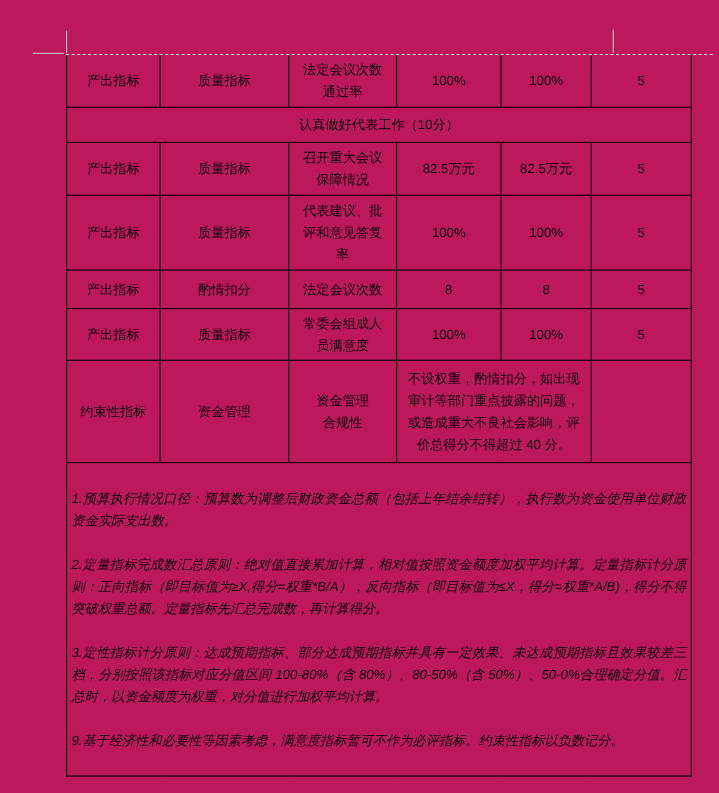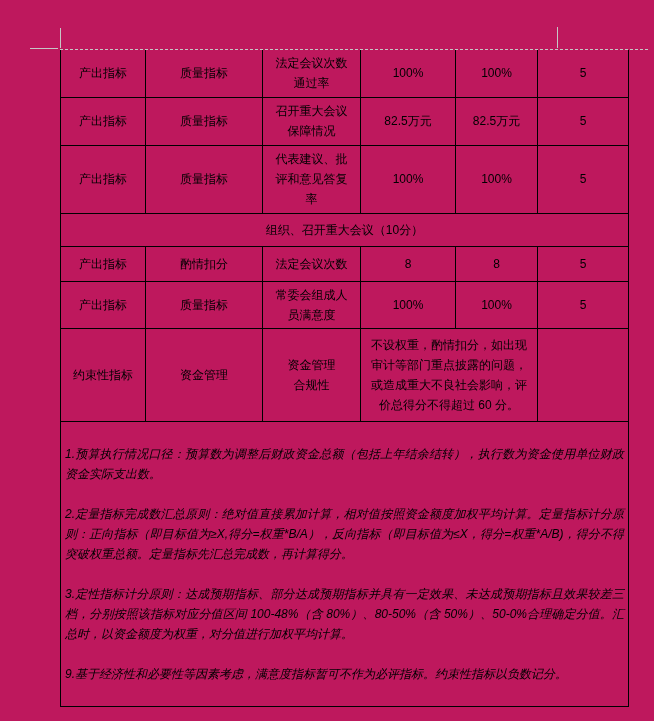--- a/index.html
+++ b/index.html
@@ -97,41 +97,41 @@
     <tbody>
       <tr class="h47 first">
         <td>产出指标</td>
         <td>质量指标</td>
         <td>法定会议次数
 通过率</td>
         <td>100%</td>
         <td>100%</td>
         <td>5</td>
       </tr>
+      <tr class="h32">
+        <td class="section" colspan="6">认真做好代表工作（10分）</td>
+      </tr>
       <tr class="h48">
         <td>产出指标</td>
         <td>质量指标</td>
         <td>召开重大会议
 保障情况</td>
         <td>82.5万元</td>
         <td>82.5万元</td>
         <td>5</td>
       </tr>
       <tr class="h68">
         <td>产出指标</td>
         <td>质量指标</td>
         <td>代表建议、批
 评和意见答复
 率</td>
         <td>100%</td>
         <td>100%</td>
         <td>5</td>
-      </tr>
-      <tr class="h33">
-        <td class="section" colspan="6">组织、召开重大会议（10分）</td>
       </tr>
       <tr class="h35">
         <td>产出指标</td>
         <td>酌情扣分</td>
         <td>法定会议次数</td>
         <td>8</td>
         <td>8</td>
         <td>5</td>
       </tr>
       <tr class="h47">
@@ -144,26 +144,26 @@
         <td>5</td>
       </tr>
       <tr class="h93">
         <td>约束性指标</td>
         <td>资金管理</td>
         <td>资金管理
 合规性</td>
         <td class="desc" colspan="2">不设权重，酌情扣分，如出现
 审计等部门重点披露的问题，
 或造成重大不良社会影响，评
-价总得分不得超过 60 分。</td>
+价总得分不得超过 40 分。</td>
         <td></td>
       </tr>
       <tr class="h250">
         <td class="notes" colspan="6">
           <p>1.预算执行情况口径：预算数为调整后财政资金总额（包括上年结余结转），执行数为资金使用单位财政资金实际支出数。</p>
           <p>2.定量指标完成数汇总原则：绝对值直接累加计算，相对值按照资金额度加权平均计算。定量指标计分原则：正向指标（即目标值为≥X,得分=权重*B/A），反向指标（即目标值为≤X，得分=权重*A/B)，得分不得突破权重总额。定量指标先汇总完成数，再计算得分。</p>
-          <p>3.定性指标计分原则：达成预期指标、部分达成预期指标并具有一定效果、未达成预期指标且效果较差三档，分别按照该指标对应分值区间 100-48%（含 80%）、80-50%（含 50%）、50-0%合理确定分值。汇总时，以资金额度为权重，对分值进行加权平均计算。</p>
+          <p>3.定性指标计分原则：达成预期指标、部分达成预期指标并具有一定效果、未达成预期指标且效果较差三档，分别按照该指标对应分值区间 100-80%（含 80%）、80-50%（含 50%）、50-0%合理确定分值。汇总时，以资金额度为权重，对分值进行加权平均计算。</p>
           <p>9.基于经济性和必要性等因素考虑，满意度指标暂可不作为必评指标。约束性指标以负数记分。</p>
         </td>
       </tr>
     </tbody>
   </table>
 </div>
 
 </body></html>

